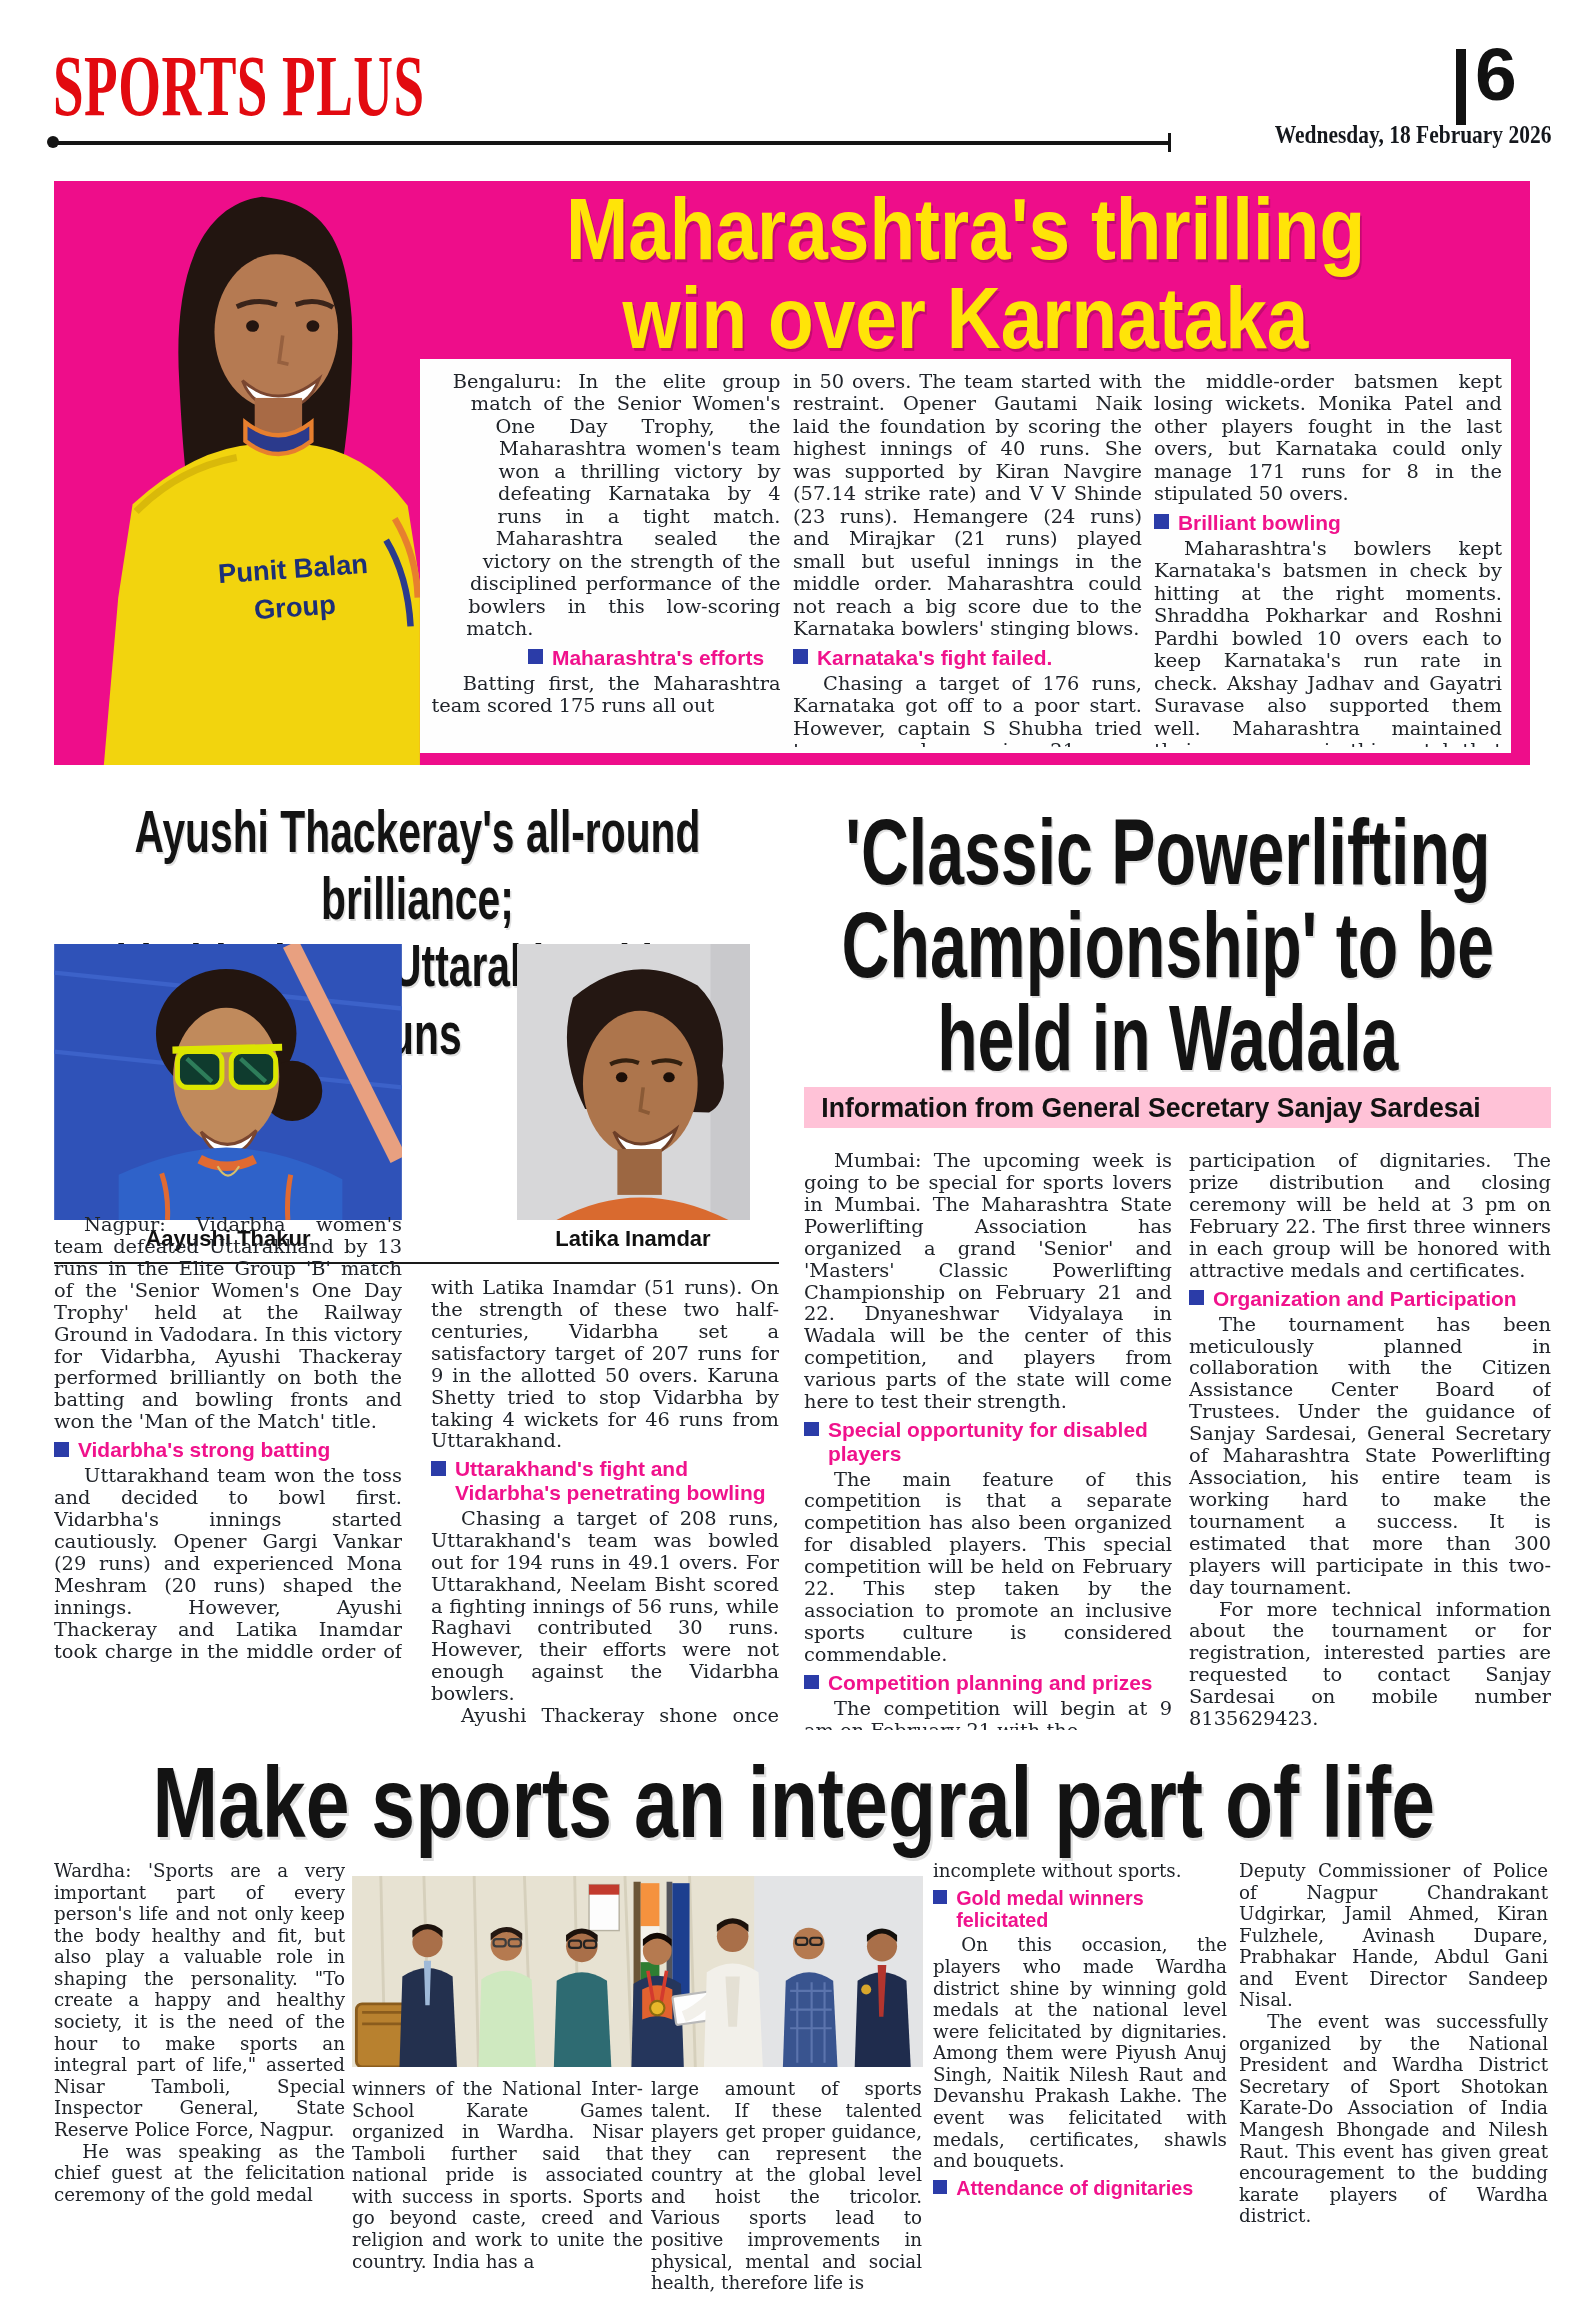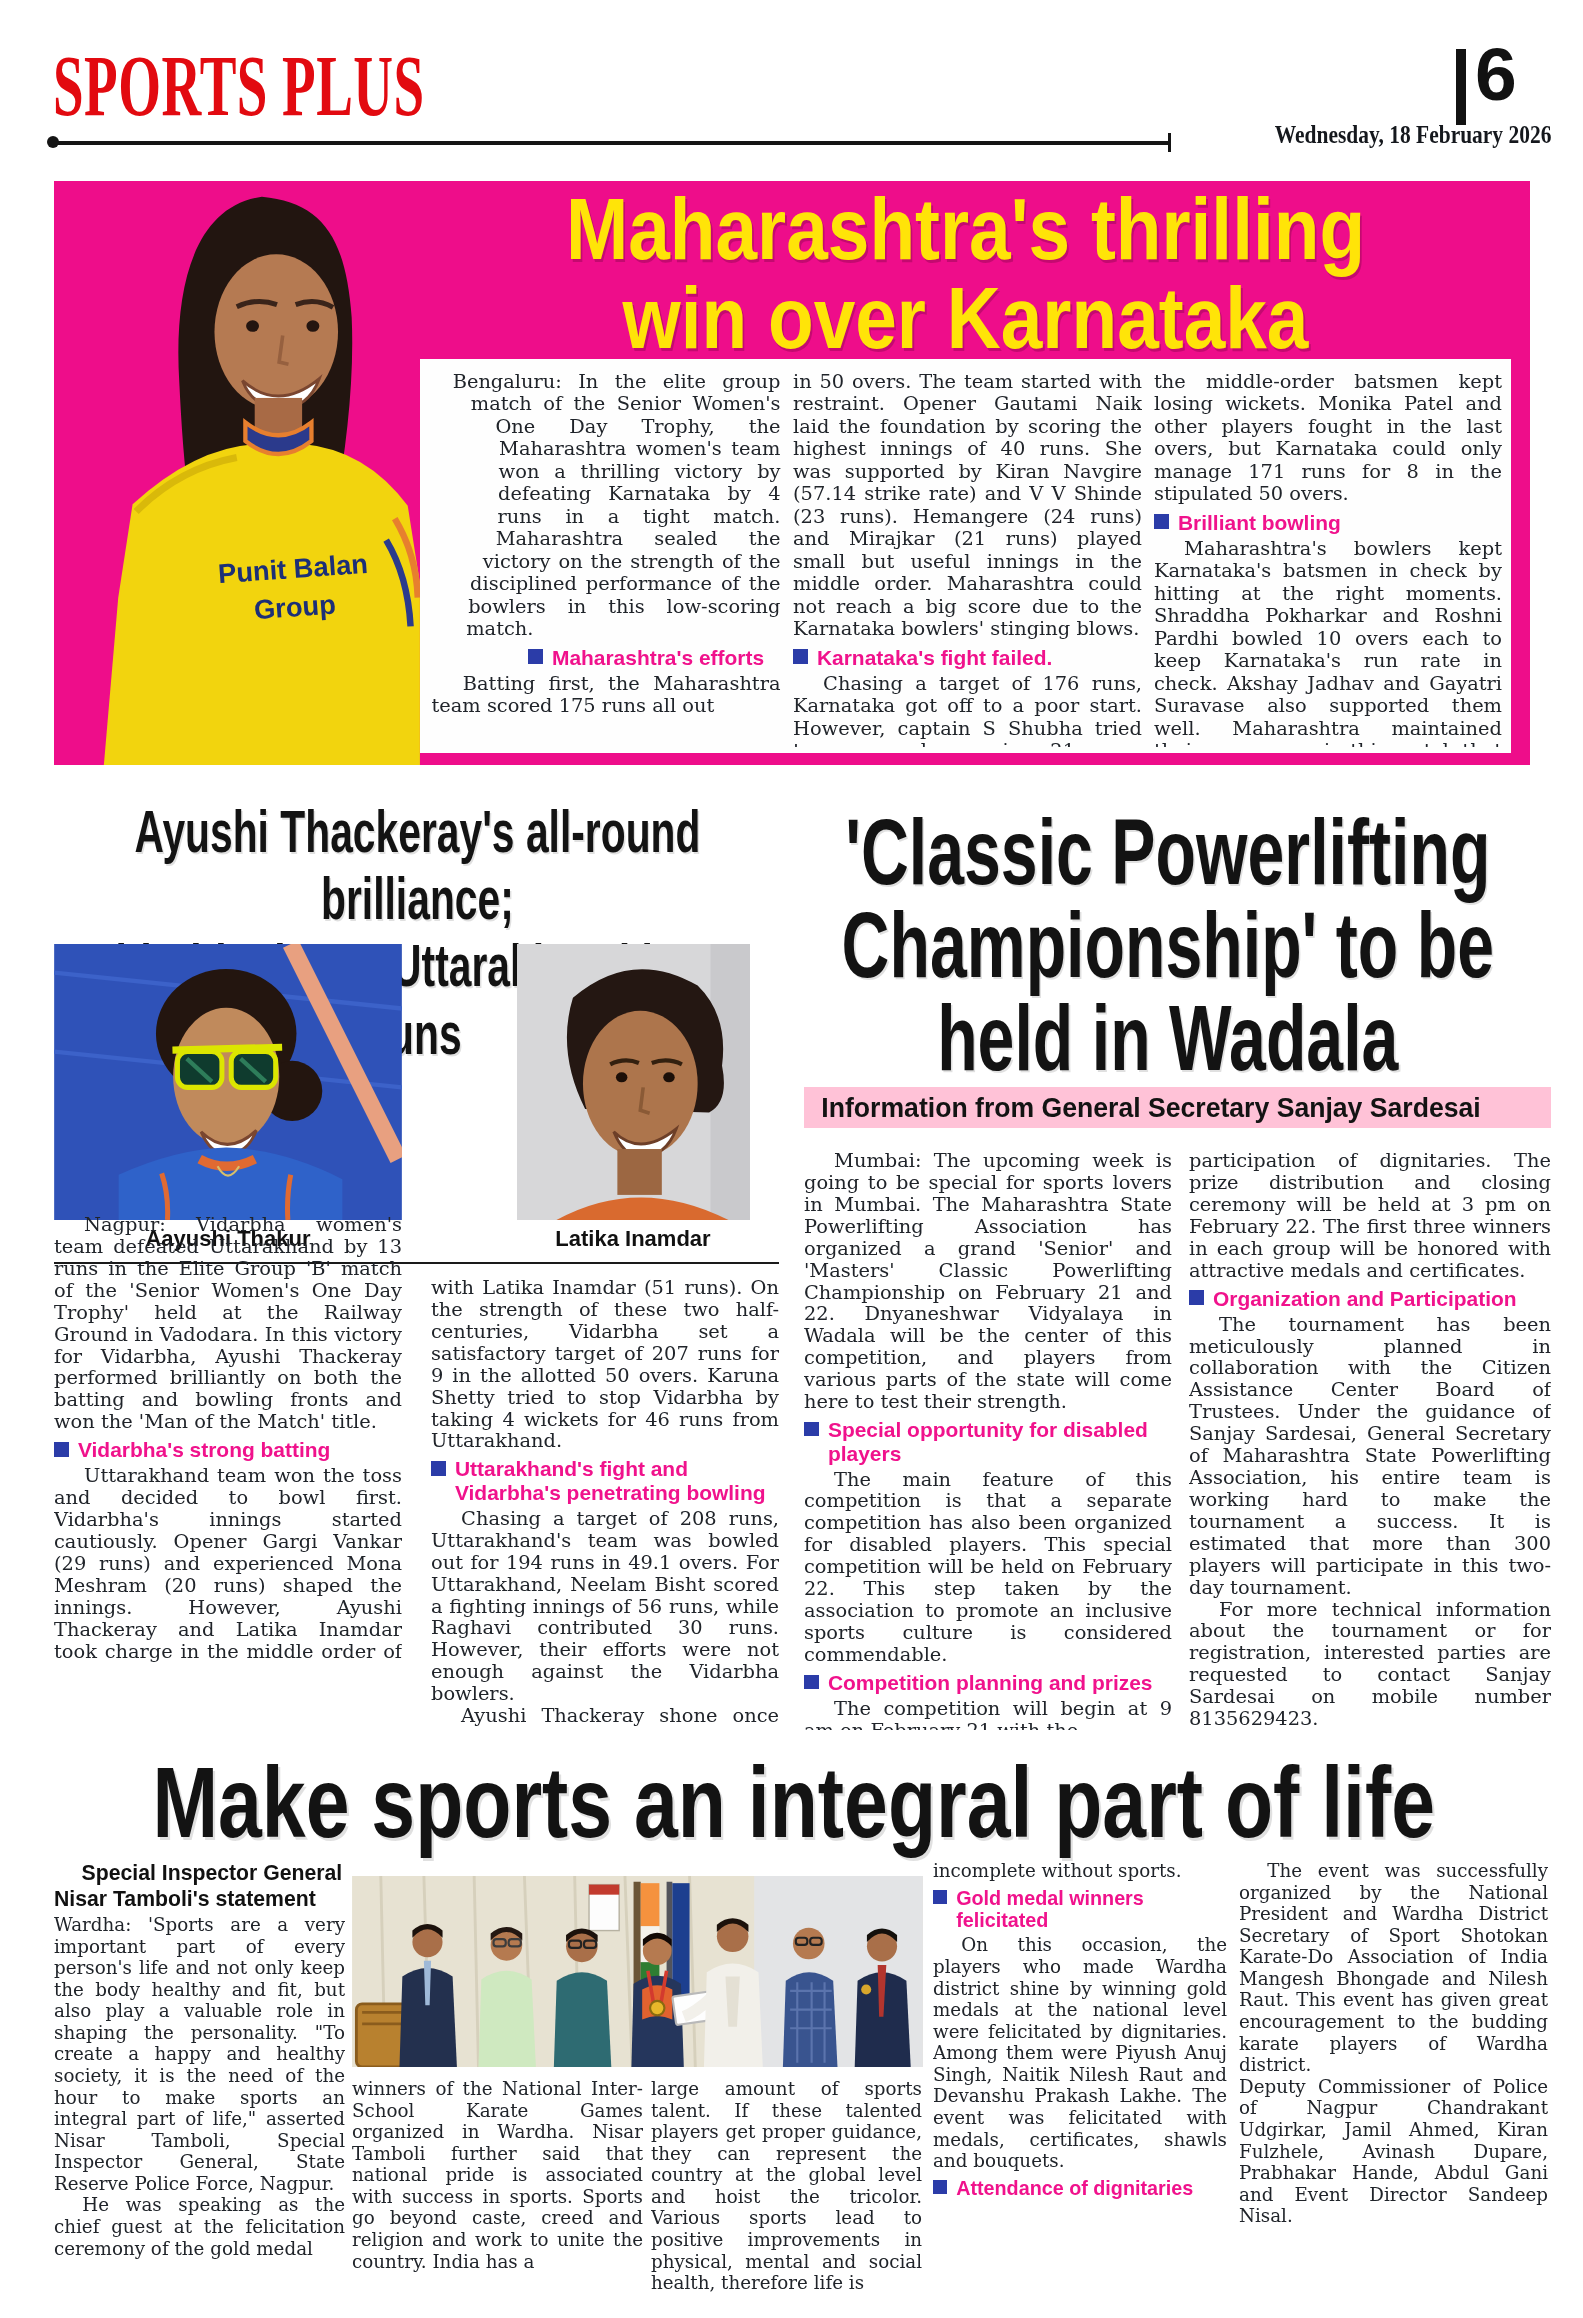--- a/index.html
+++ b/index.html
@@ -307,21 +307,20 @@
           <circle cx="738" cy="98" r="21" fill="#a96f49"></circle>
           <path d="M717,92 Q738,68 759,92 L759,82 Q738,64 717,82 Z" fill="#14100c"></path>
           <path d="M700,266 L704,146 Q738,122 772,146 L778,266 Z" fill="#1f2c4d"></path>
           <path d="M732,124 L744,124 L740,196 L734,196 Z" fill="#b3352e"></path>
           <circle cx="716" cy="158" r="7" fill="#d8a72c"></circle>
         </g>
     </g>
   </svg>
 
   <div class="col f25" style="left:54px;top:1860px;width:291px;height:461px;overflow:hidden;">
-      <div class="boldlead">Special Inspector General Nisar Tamboli's statement</div>
       <p class="para">Wardha: 'Sports are a very important part of every person's life and not only keep the body healthy and fit, but also play a valuable role in shaping the personality. "To create a happy and healthy society, it is the need of the hour to make sports an integral part of life," asserted Nisar Tamboli, Special Inspector General, State Reserve Police Force, Nagpur.</p>
       <p class="para ind">He was speaking as the chief guest at the felicitation ceremony of the gold medal</p>
     </div>
   <div class="col f25" style="left:352px;top:2078px;width:291px;height:243px;overflow:hidden;">
       <p class="para">winners of the National Inter-School Karate Games organized in Wardha. Nisar Tamboli further said that national pride is associated with success in sports. Sports go beyond caste, creed and religion and work to unite the country. India has a</p>
     </div>
   <div class="col f25" style="left:651px;top:2078px;width:271px;height:243px;overflow:hidden;">
       <p class="para">large amount of sports talent. If these talented players get proper guidance, they can represent the country at the global level and hoist the tricolor. Various sports lead to positive improvements in physical, mental and social health, therefore life is</p>
     </div>
   <div class="col f25" style="left:933px;top:1860px;width:294px;height:461px;overflow:hidden;">
@@ -330,18 +329,18 @@
         <span class="bullet"></span>
         <span>Gold medal winners felicitated</span>
       </div>
       <p class="para ind">On this occasion, the players who made Wardha district shine by winning gold medals at the national level were felicitated by dignitaries. Among them were Piyush Anuj Singh, Naitik Nilesh Raut and Devanshu Prakash Lakhe. The event was felicitated with medals, certificates, shawls and bouquets.</p>
       <div class="subhead">
         <span class="bullet"></span>
         <span>Attendance of dignitaries</span>
       </div>
     </div>
   <div class="col f25" style="left:1239px;top:1860px;width:309px;height:461px;overflow:hidden;">
+      <p class="para">Deputy Commissioner of Police of Nagpur Chandrakant Udgirkar, Jamil Ahmed, Kiran Fulzhele, Avinash Dupare, Prabhakar Hande, Abdul Gani and Event Director Sandeep Nisal.</p>
       <p class="para ind">The event was successfully organized by the National President and Wardha District Secretary of Sport Shotokan Karate-Do Association of India Mangesh Bhongade and Nilesh Raut. This event has given great encouragement to the budding karate players of Wardha district.</p>
-      <p class="para">Deputy Commissioner of Police of Nagpur Chandrakant Udgirkar, Jamil Ahmed, Kiran Fulzhele, Avinash Dupare, Prabhakar Hande, Abdul Gani and Event Director Sandeep Nisal.</p>
     </div>
 
 </div>
 
 
 </body></html>

